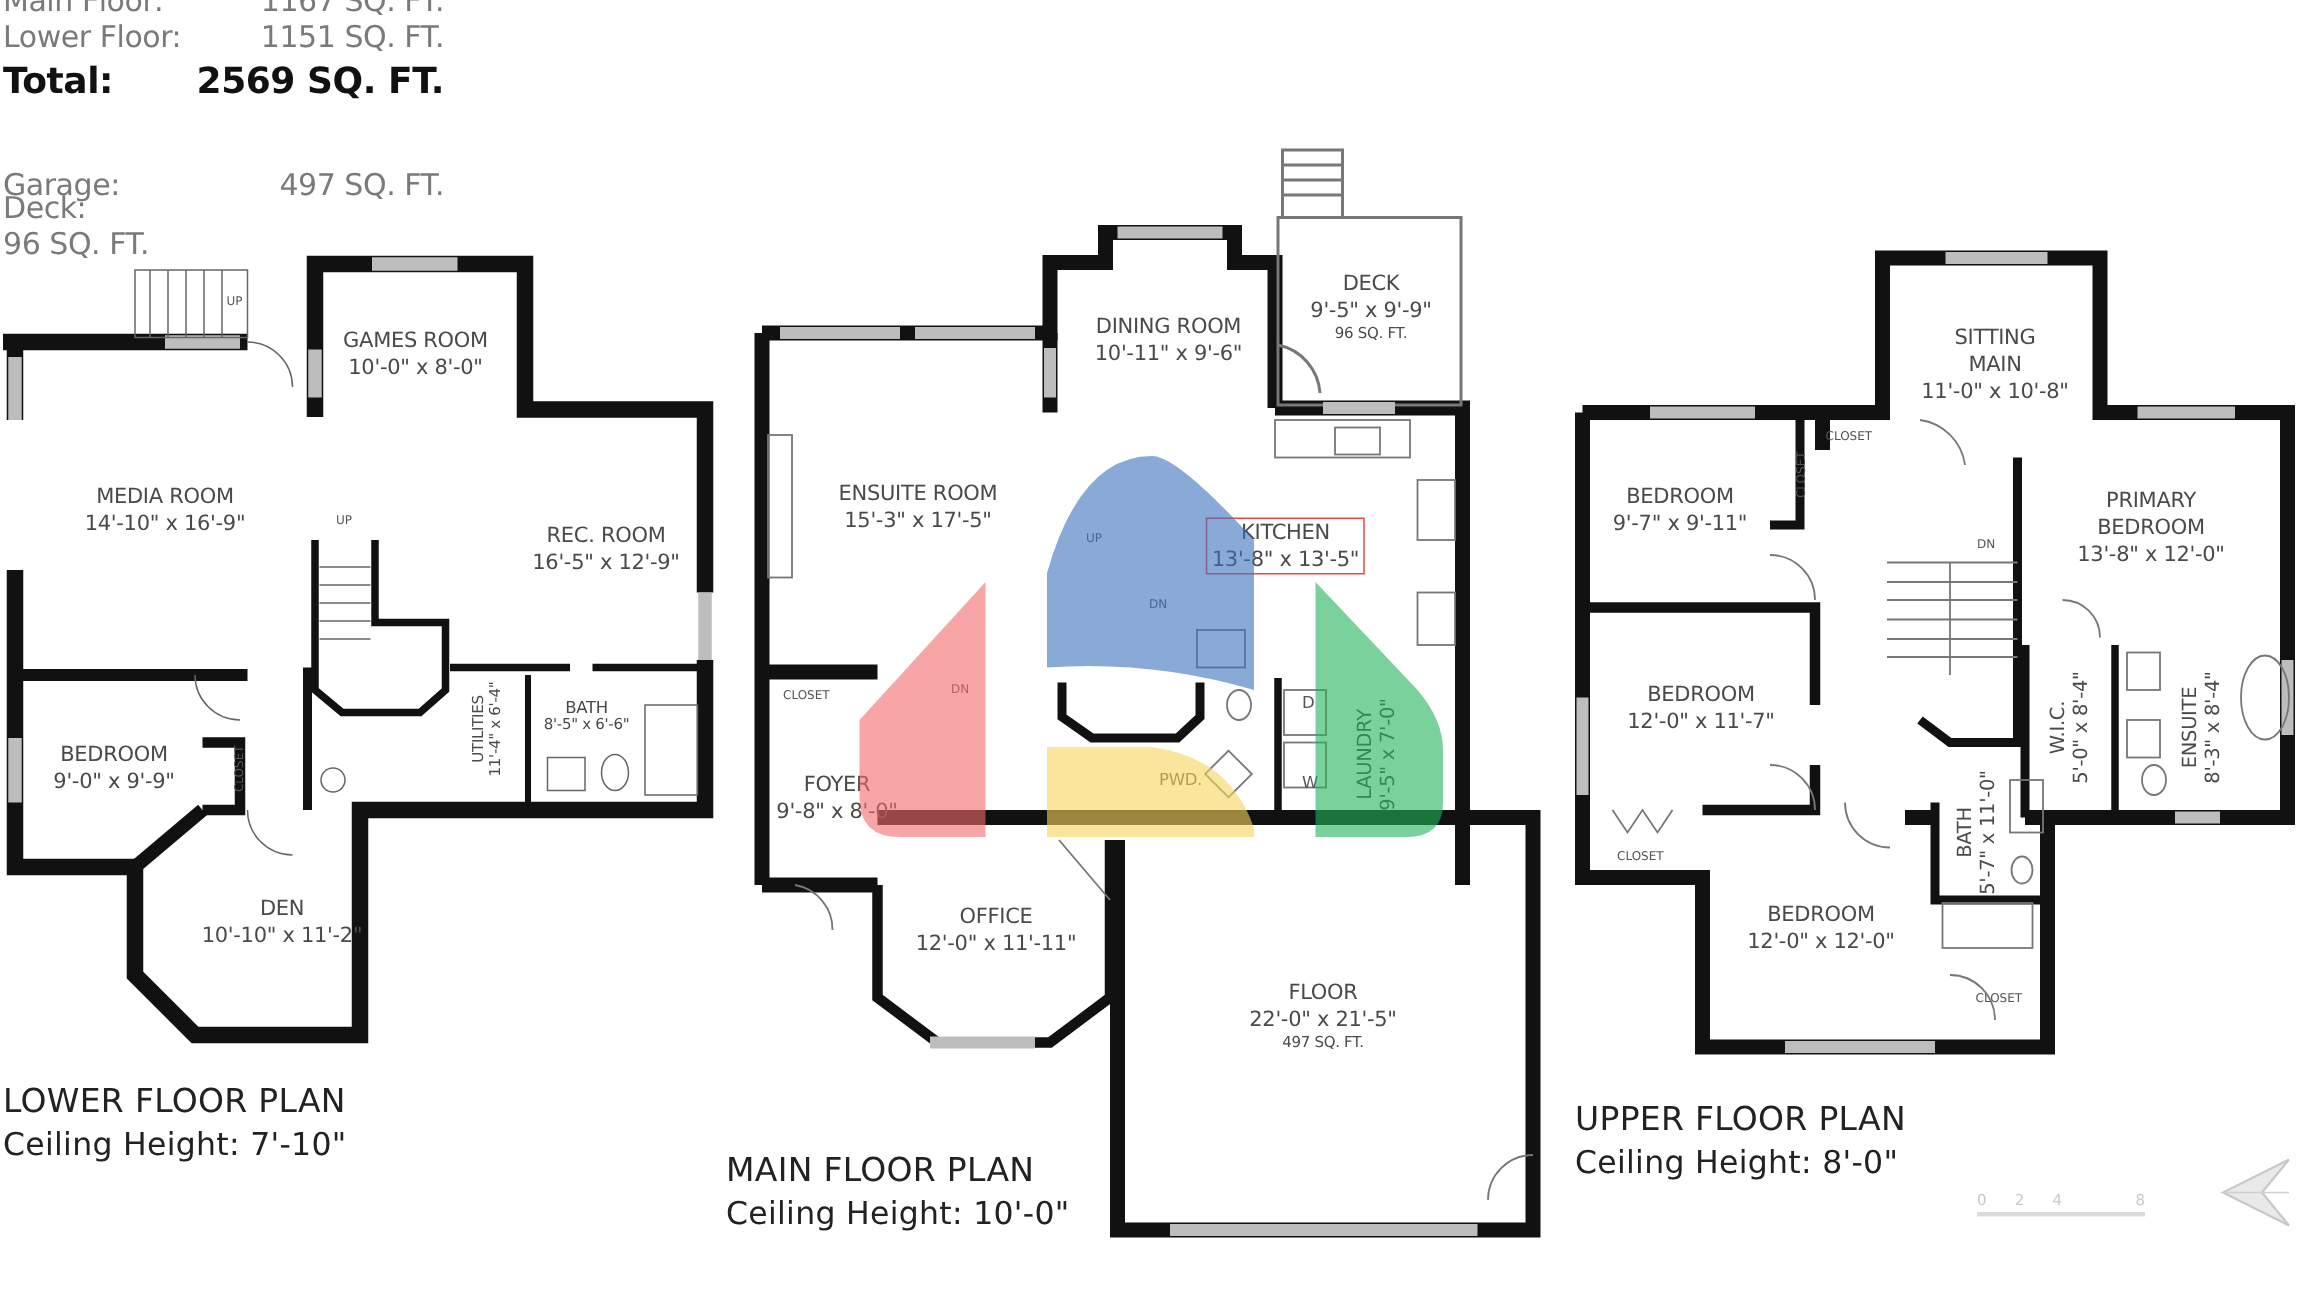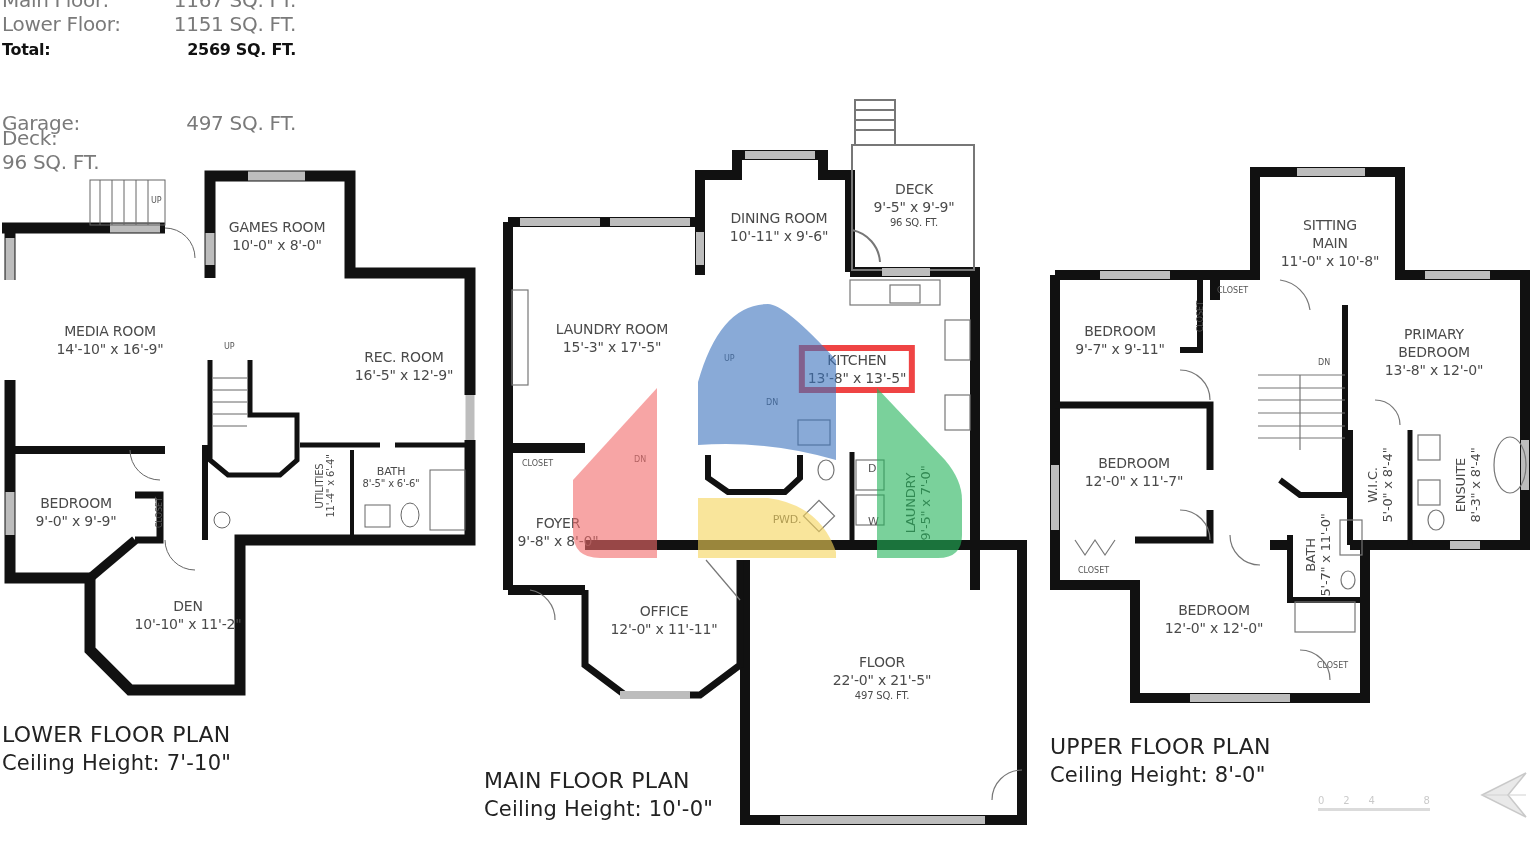--- a/index.html
+++ b/index.html
@@ -1,21 +1,21 @@
 <!DOCTYPE html>
 <html><head>
 <meta charset="utf-8">
 <style>
   html, body { margin: 0; padding: 0; background: #ffffff; }
   body { width: 1536px; height: 864px; position: relative; overflow: hidden;
          font-family: "DejaVu Sans", sans-serif; color: #333; }
   .abs { position: absolute; }
   .summary-row { position: absolute; left: 2px; width: 294px; display: flex; justify-content: space-between;
                  font-size: 20px; color: #7a7a7a; letter-spacing: -0.3px; }
-  .summary-row.total { color: #111; font-weight: bold; font-size: 16px; align-items: flex-end; }
+  .summary-row.total { color: #111; font-weight: bold; font-size: 24px; align-items: flex-end; }
   svg.plan { position: absolute; left: 0; top: 0; }
   .room-label { position: absolute; text-align: center; color: #4a4a4a; font-size: 14px; line-height: 18px;
                 letter-spacing: -0.2px; white-space: nowrap; transform: translateX(-50%); }
   .room-label .name { display: block; }
   .room-label .dim { display: block; }
   .room-label .area { display: block; font-size: 10px; line-height: 13px; }
   .room-label.small { font-size: 12px; line-height: 15px; }
   .vert { transform: translateX(-50%) rotate(-90deg); transform-origin: center center; }
   .tiny { position: absolute; font-size: 8px; color: #555; white-space: nowrap; }
   .plan-title { position: absolute; font-size: 22px; color: #222; line-height: 28px; white-space: nowrap; letter-spacing: 0.2px; }
@@ -232,24 +232,24 @@
 <div class="room-label" style="left:779px;top:209px;">
   <span class="name">DINING ROOM</span>
   <span class="dim">10'-11" x 9'-6"</span>
 </div>
 <div class="room-label" style="left:914px;top:180px;">
   <span class="name">DECK</span>
   <span class="dim">9'-5" x 9'-9"</span>
   <span class="area">96 SQ. FT.</span>
 </div>
 <div class="room-label" style="left:612px;top:320px;">
-  <span class="name">LAUNDRY ROOM</span>
+  <span class="name">ENSUITE ROOM</span>
   <span class="dim">15'-3" x 17'-5"</span>
 </div>
-<div class="room-label" style="left:857px;top:345px;border:6px solid #ef4444;padding:0 3px;">
+<div class="room-label" style="left:857px;top:345px;border:1px solid #ef4444;padding:0 3px;">
   <span class="name">KITCHEN</span>
   <span class="dim">13'-8" x 13'-5"</span>
 </div>
 <div class="room-label" style="left:558px;top:514px;">
   <span class="name">FOYER</span>
   <span class="dim">9'-8" x 8'-0"</span>
 </div>
 <div class="room-label" style="left:787px;top:511px;font-size:11px;">
   <span class="name">PWD.</span>
 </div>

